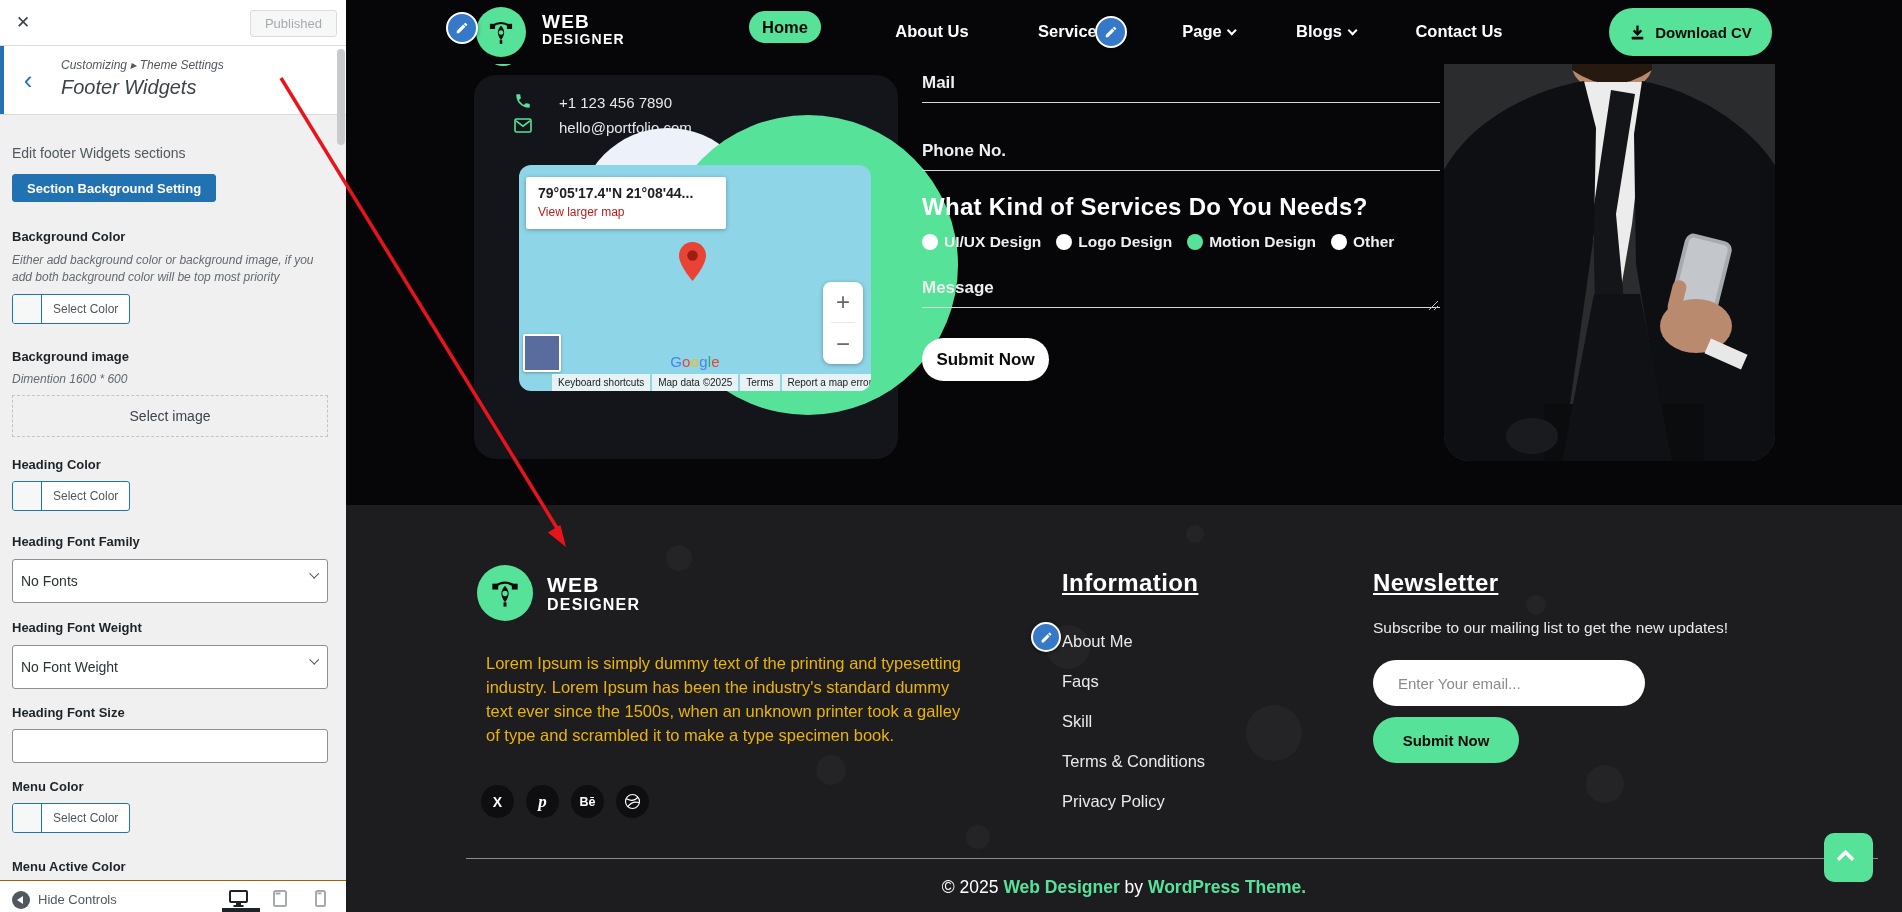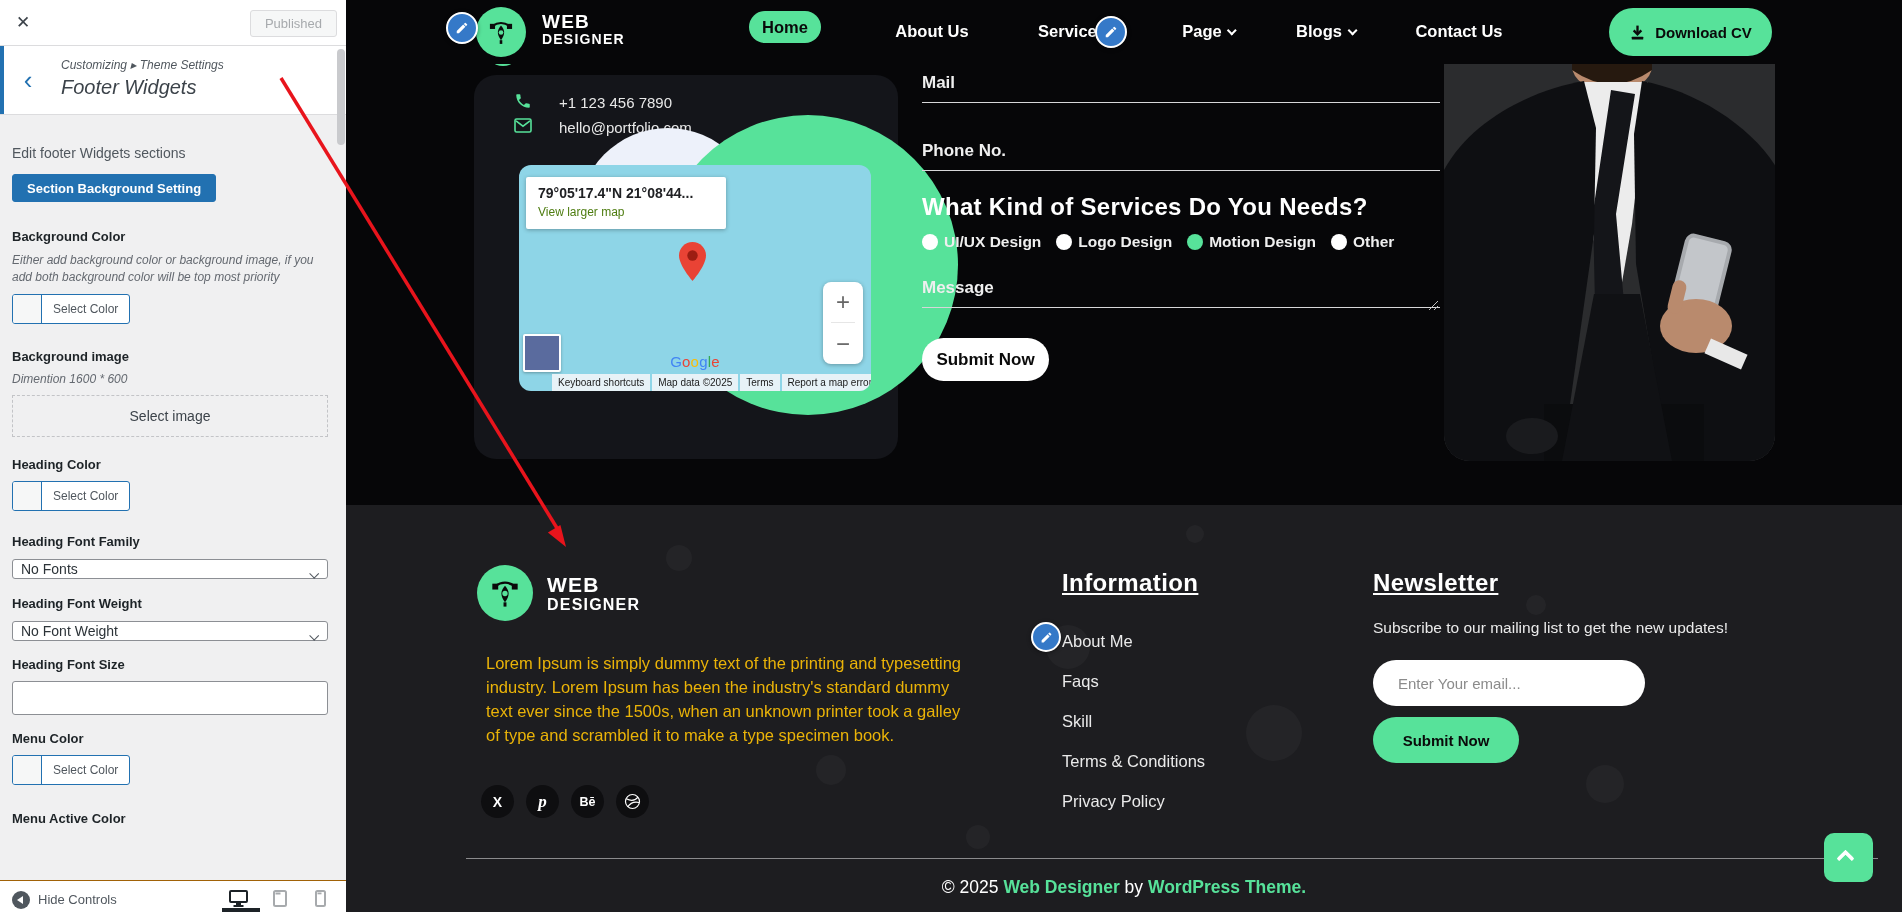--- a/index.html
+++ b/index.html
@@ -22,21 +22,21 @@
   .cz-btn-primary { display:block; margin-top:13px; height:28px; padding:0 14px; background:#2271b1; color:#fff; border:1px solid #2271b1; border-radius:3px; font-size:13px; font-weight:600; font-family:inherit; cursor:pointer; }
   .cz-body h4 { margin-top:27px; font-size:13px; line-height:16px; color:#1d2327; font-weight:700; }
   .cz-body h4.mt22 { margin-top:22px; } .cz-body h4.mt20 { margin-top:20px; }
   .cz-body h4.mt17 { margin-top:17px; } .cz-body h4.mt16 { margin-top:16px; } .cz-body h4.mt23 { margin-top:23px; }
   .cz-desc { margin-top:7px; font-size:12px; line-height:1.4; color:#646970; font-style:italic; }
   .cz-desc.hint { margin-top:6px; }
   .cz-color { margin-top:8px; display:inline-flex; height:30px; border:1px solid #2271b1; border-radius:3px; background:#fff; align-items:stretch; cursor:pointer; }
   .cz-color .swatch { width:29px; border-right:1px solid #2271b1; background:#f6f7f7; border-radius:2px 0 0 2px; }
   .cz-color .cc-label { display:flex; align-items:center; padding:0 11px; font-size:12px; color:#50575e; }
   .cz-select-image { display:block; margin-top:8px; width:100%; height:42px; background:transparent; border:1px dashed #c3c4c7; font-size:14px; color:#3c434a; font-family:inherit; cursor:pointer; }
-  .cz-select { position:relative; margin-top:9px; width:100%; height:20px; background:#fff; border:1px solid #8c8f94; border-radius:3px; font-size:14px; color:#2c3338; display:flex; align-items:center; padding:0 24px 0 8px; cursor:pointer; }
+  .cz-select { position:relative; margin-top:9px; width:100%; height:44px; background:#fff; border:1px solid #8c8f94; border-radius:3px; font-size:14px; color:#2c3338; display:flex; align-items:center; padding:0 24px 0 8px; cursor:pointer; }
   .cz-select .chev { position:absolute; right:10px; top:11px; width:7px; height:7px; border-right:1.5px solid #50575e; border-bottom:1.5px solid #50575e; transform:rotate(45deg) translateY(-1px); }
   .cz-input { display:block; margin-top:8px; width:100%; height:34px; border:1px solid #8c8f94; border-radius:3px; background:#fff; font-size:14px; padding:0 8px; font-family:inherit; }
   .cz-scrollthumb { position:absolute; right:1px; top:49px; width:8px; height:96px; background:#c9cacd; border-radius:4px; }
   .cz-foot { position:absolute; left:0; right:0; bottom:0; height:32px; background:#fff; border-top:1px solid #a16207;margin-top:11px; }
   .hc-circle { position:absolute; left:12px; top:10px; width:18px; height:18px; border-radius:50%; background:#50575e; }
   .hc-circle i { position:absolute; left:5px; top:5px; border-style:solid; border-width:4px 6px 4px 0; border-color:transparent #fff transparent transparent; }
   .hc-label { position:absolute; left:38px; top:11px; font-size:13px; color:#50575e; }
   .dev { position:absolute; top:9px; cursor:pointer; color:#a7aaad; }
   .dev.active { color:#1d2327; }
   .dev-desktop { left:229px; } .dev-tablet { left:273px; } .dev-mobile { left:315px; }
@@ -63,21 +63,21 @@
   .hero-dot { position:absolute; left:139px; top:30px; width:36px; height:36px; border-radius:50%; background:#57e29a; }
   .card { position:absolute; left:128px; top:75px; width:424px; height:384px; background:#14151a; border-radius:22px; }
   .c-row { position:absolute; left:40px; display:flex; align-items:center; gap:27px; color:#e8e8e8; font-size:15px; }
   .c-row.r1 { top:17px; } .c-row.r2 { top:43px; }
   .deco { position:absolute; border-radius:50%; }
   .deco.white { left:104px; top:53px; width:180px; height:180px; background:#edf1fa; }
   .deco.green { left:184px; top:40px; width:300px; height:300px; background:#57e29a; }
   .map { position:absolute; left:45px; top:90px; width:352px; height:226px; border-radius:12px; background:#8ed5e7; overflow:hidden; z-index:2; }
   .map-card { position:absolute; left:7px; top:12px; width:200px; height:52px; background:#fff; border-radius:2px; box-shadow:0 1px 4px rgba(0,0,0,.3); padding:8px 12px; }
   .map-card .coords { font-size:14px; font-weight:700; color:#202124; }
-  .map-card .vlm { font-size:12px; color:#4d7c0f; margin-top:4px; cursor:pointer; }
+  .map-card .vlm { font-size:12px; color:#b91c1c; margin-top:4px; cursor:pointer; }
   .map-zoom { position:absolute; left:304px; top:117px; width:40px; height:82px; background:#fff; border-radius:8px; box-shadow:0 1px 4px rgba(0,0,0,.3); }
   .map-zoom .mz { position:absolute; left:0; width:40px; height:40px; font-size:24px; color:#666; display:flex; align-items:center; justify-content:center; cursor:pointer; }
   .map-zoom .zin { top:0; } .map-zoom .zout { bottom:0; }
   .map-zoom .mz-div { position:absolute; left:8px; top:40px; width:24px; height:1px; background:#e6e6e6; }
   .map-pegman { position:absolute; left:4px; top:169px; width:38px; height:38px; background:#5a6b9e; border:2px solid #fff; border-radius:2px; box-shadow:0 1px 3px rgba(0,0,0,.3); }
   .gg { position:absolute; left:140px; top:188px; width:72px; text-align:center; font-size:15px; font-weight:500; letter-spacing:.2px; }
   .map-attr { position:absolute; left:33px; right:0; bottom:0; height:17px; display:flex; gap:2px; }
   .map-attr span { background:#e7f2f7; color:#1a1a1a; font-size:10px; display:flex; align-items:center; padding:0 6px; white-space:nowrap; }
   .pin { position:absolute; left:160px; top:77px; }
 

